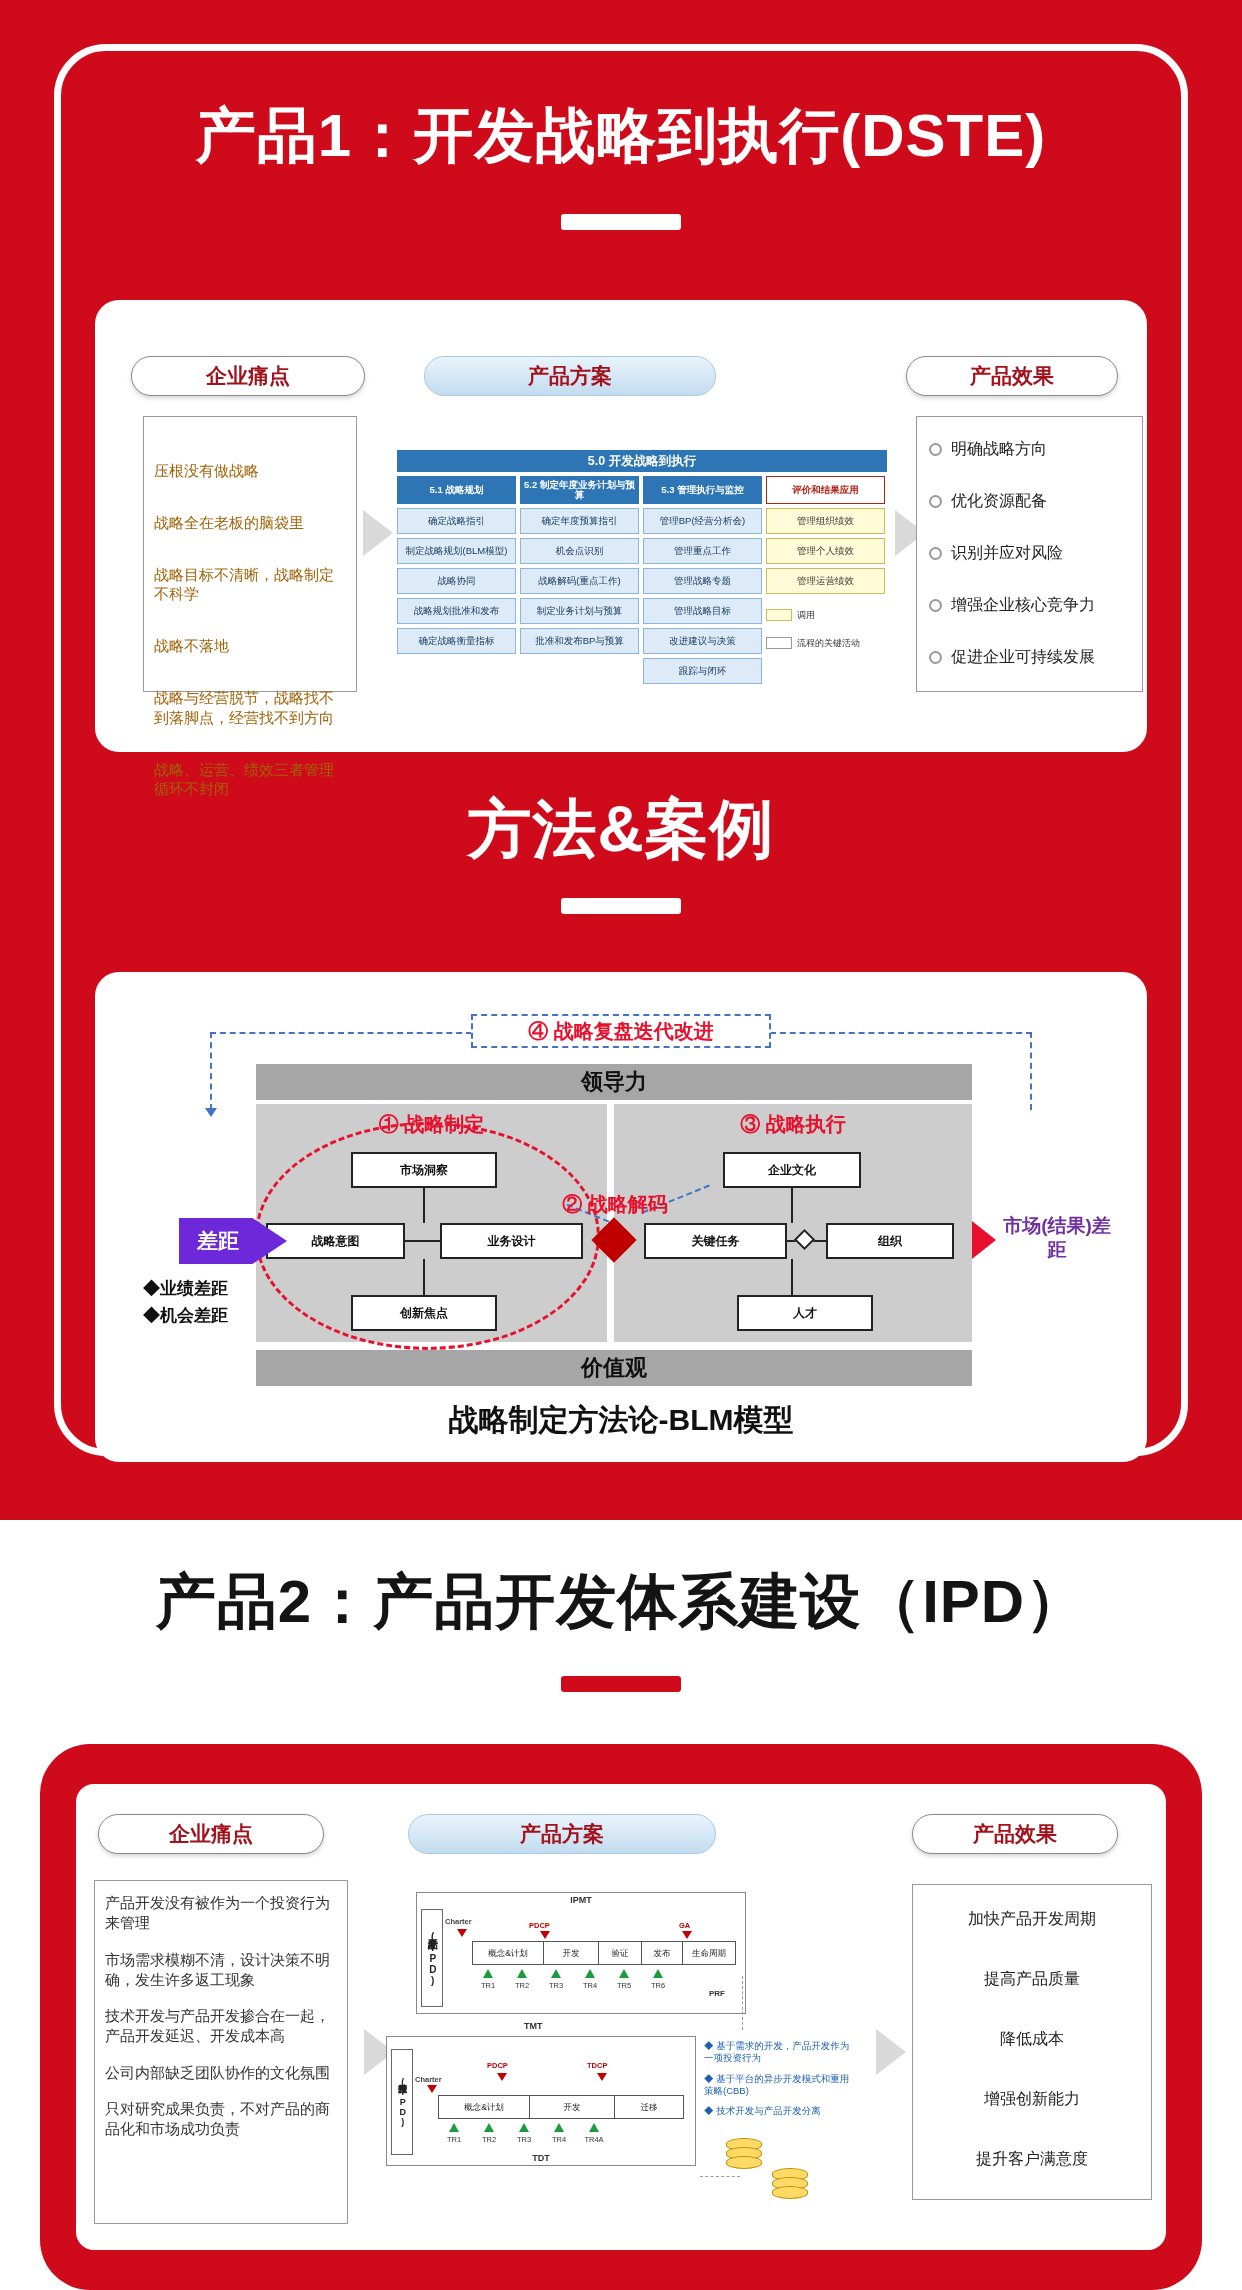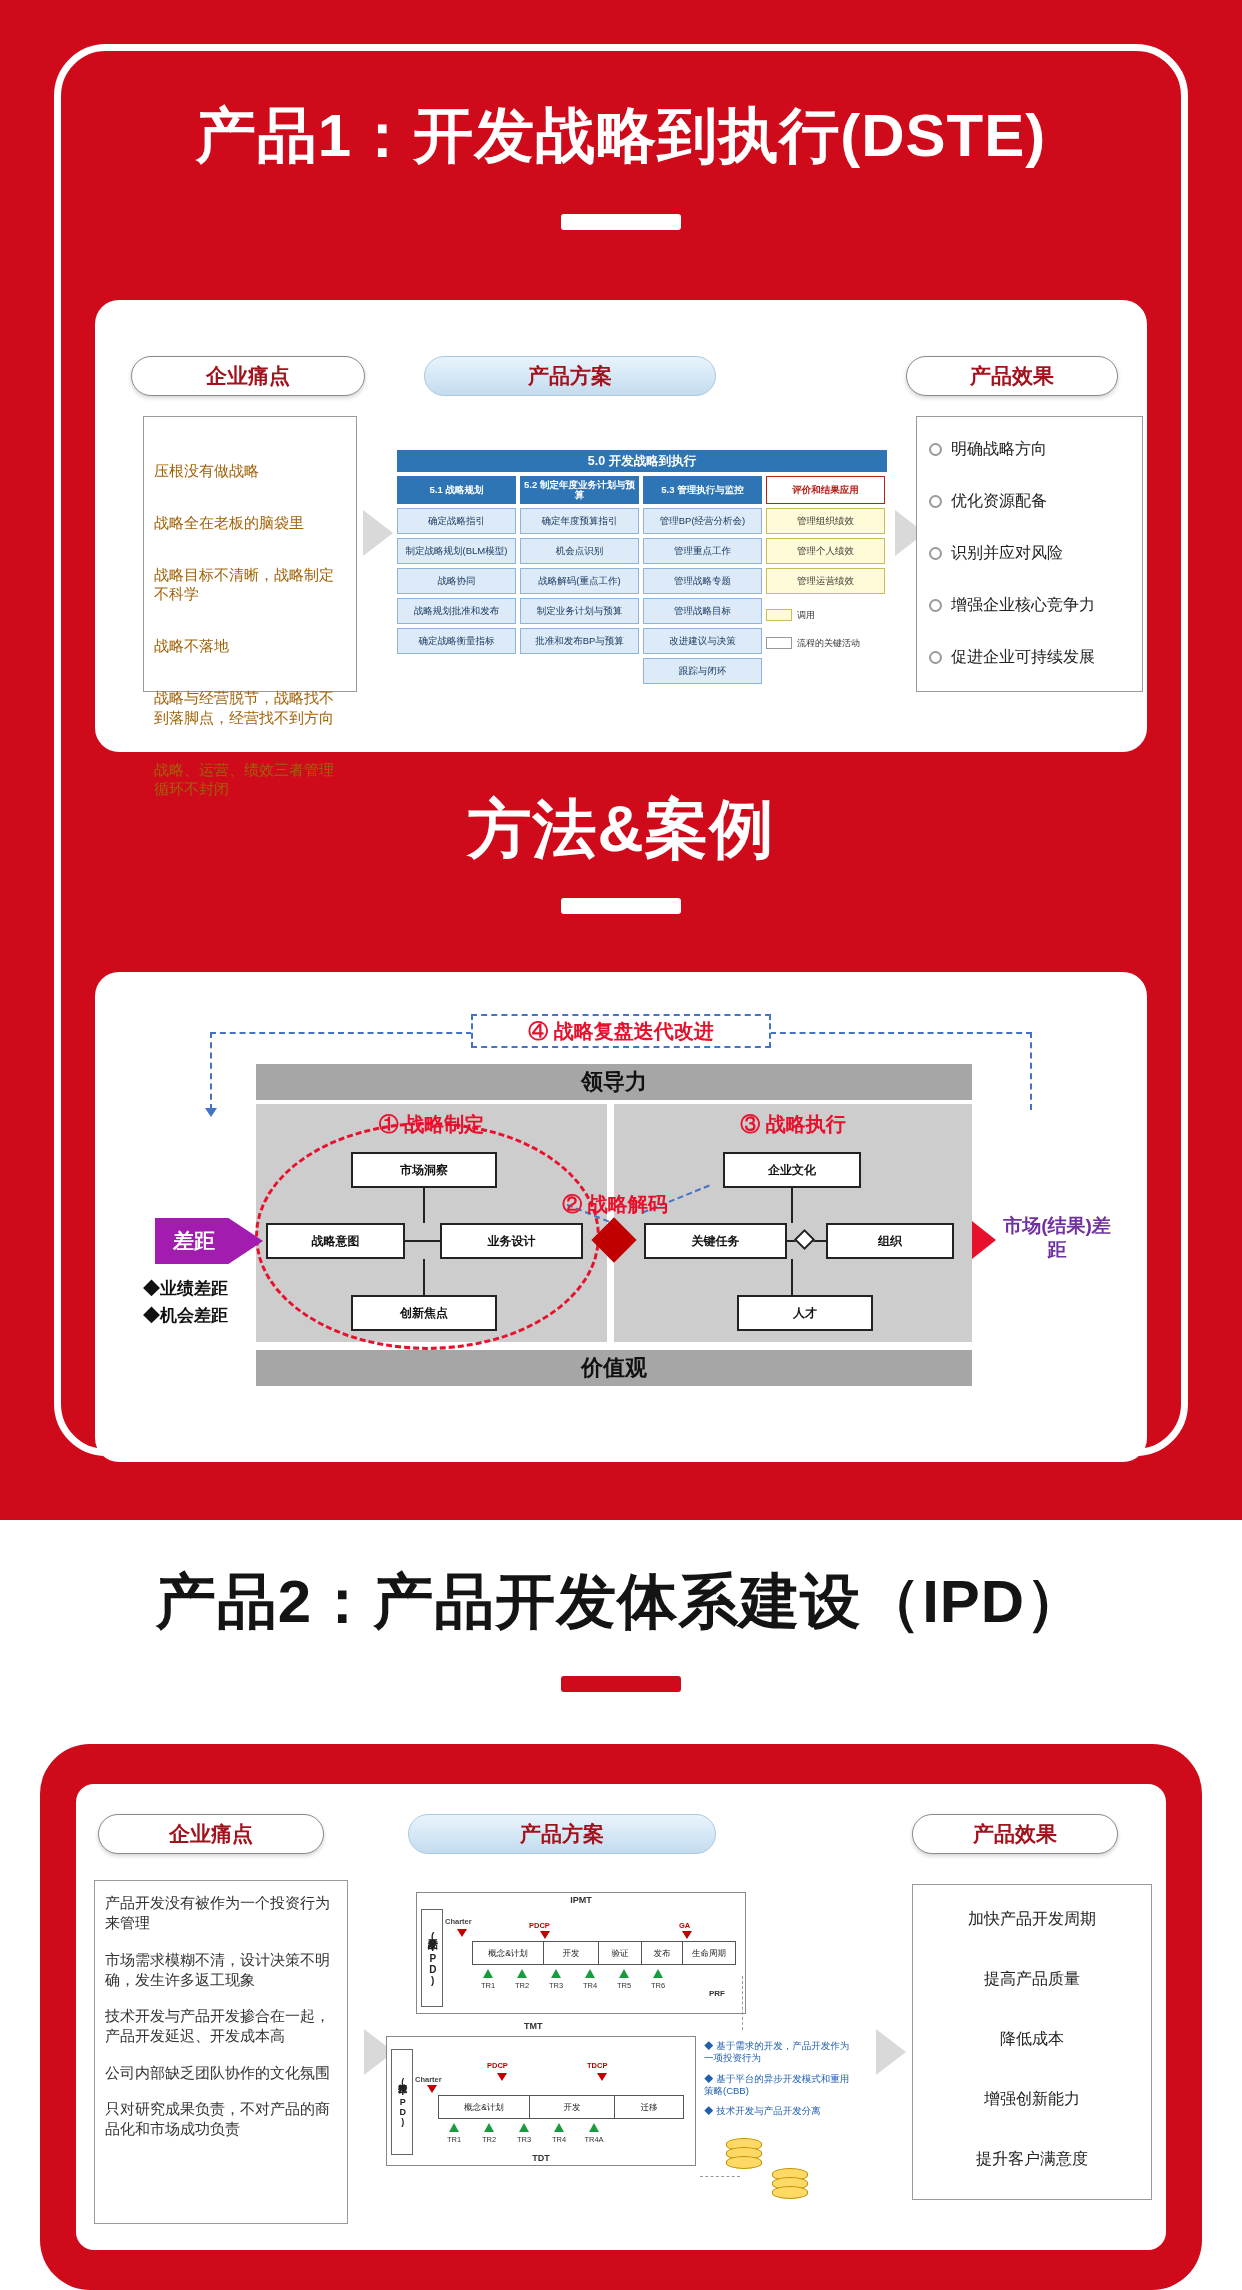--- a/index.html
+++ b/index.html
@@ -52,21 +52,21 @@
   .plabel { position:absolute; text-align:center; font-weight:bold; font-size:20px; color:#e8112d; }
   .bbox { position:absolute; height:36px; background:#fff; border:2px solid #222; display:flex; align-items:center; justify-content:center; font-weight:bold; font-size:12px; color:#111; }
   .hline { position:absolute; height:2px; background:#222; }
   .vline { position:absolute; width:2px; background:#222; }
   .dline-h { position:absolute; border-top:2px dashed #4472c4; }
   .dline-v { position:absolute; border-left:2px dashed #4472c4; }
   .fb-box { position:absolute; background:#fff; border:2px dashed #4472c4; display:flex; align-items:center; justify-content:center; font-weight:bold; font-size:20px; color:#e8112d; }
   .ellipse { position:absolute; border:3px dashed #e8112d; border-radius:50%; }
   .diamond-red { position:absolute; background:#c00000; transform:rotate(45deg); }
   .diamond-sm { position:absolute; width:15px; height:15px; background:#fff; border:2px solid #222; transform:rotate(45deg); }
-  .gap-arrow { position:absolute; background:#a21caf; clip-path:polygon(0 0,68% 0,100% 50%,68% 100%,0 100%); display:flex; align-items:center; color:#fff; font-weight:bold; font-size:21px; padding-left:18px; }
+  .gap-arrow { position:absolute; background:#6d28d9; clip-path:polygon(0 0,68% 0,100% 50%,68% 100%,0 100%); display:flex; align-items:center; color:#fff; font-weight:bold; font-size:21px; padding-left:18px;margin-left:24px; }
   .tri-right-red { position:absolute; width:0; height:0; border-left:24px solid #e8112d; border-top:19px solid transparent; border-bottom:19px solid transparent; }
   .tri-down-blue { position:absolute; width:0; height:0; border-top:9px solid #4472c4; border-left:6px solid transparent; border-right:6px solid transparent; }
   .gapnote { font-size:17px; color:#111; line-height:27px; font-weight:bold; }
   .mkgap { position:absolute; font-weight:bold; font-size:19px; color:#7030a0; text-align:center; line-height:1.25; word-break:break-all; }
   .caption { position:absolute; left:0; width:100%; text-align:center; font-weight:bold; font-size:30px; color:#111; }
 
   
   .red-bottom { position:absolute; left:40px; top:1744px; width:1162px; height:546px; background:#cf0a1b; border-radius:50px; }
 
   
@@ -234,20 +234,21 @@
       <div class="abs" style="left:48px; top:303px;">
         <div class="gapnote">◆业绩差距</div>
         <div class="gapnote">◆机会差距</div>
       </div>
 
       <div class="tri-right-red" style="left:877px; top:249px;"></div>
       <div class="mkgap" style="left:903px; top:242px; width:118px;">市场(结果)差距</div>
 
       <div class="graybar" style="left:161px; top:378px; width:716px; height:36px;">价值观</div>
 
+      <div class="caption" style="top:428px;">战略制定方法论-BLM模型</div>
     </div>
   </div>
 
   <div class="big-title" style="top:1562px; color:#141414;">产品2：产品开发体系建设（IPD）</div>
   <div class="red-bar" style="top:1676px;"></div>
 
   <div class="red-bottom">
     <div class="card" style="left:36px; top:40px; width:1090px; height:466px; border-radius:18px;">
 
       <div class="pill outline" style="left:22px; top:30px; width:226px;">企业痛点</div>

